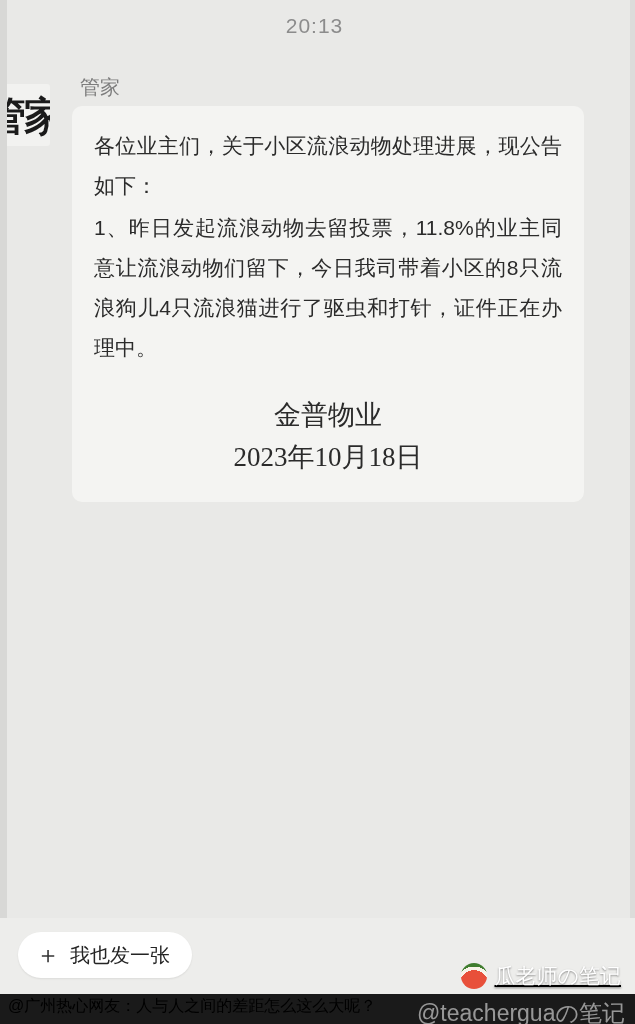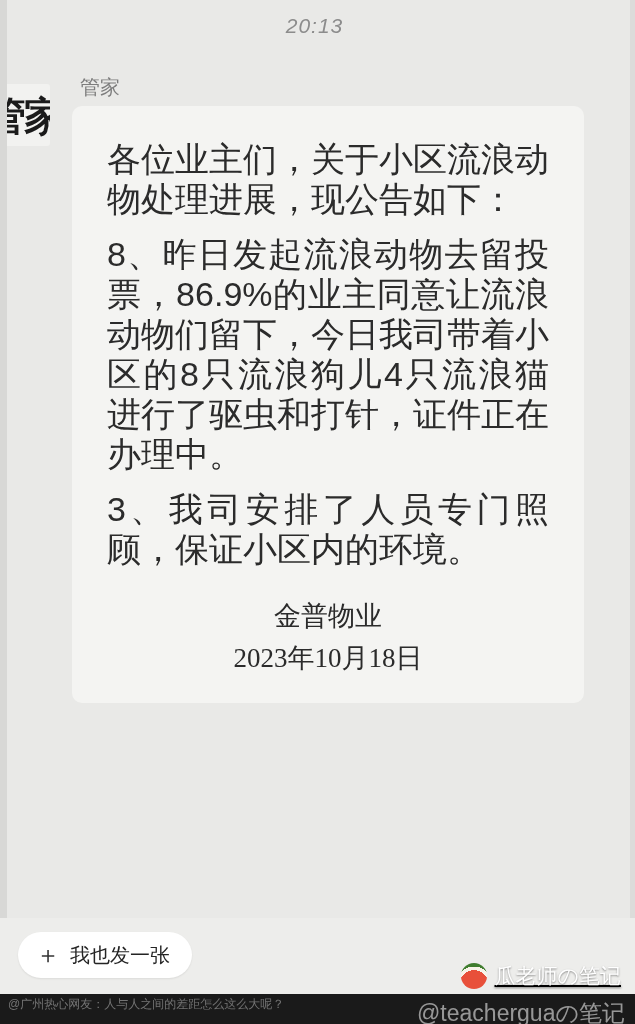--- a/index.html
+++ b/index.html
@@ -34,21 +34,20 @@
 
   .timestamp {
     position: absolute;
     top: 14px;
     left: 0;
     width: 629px;
     text-align: center;
     font-size: 21px;
     color: #8c8c8c;
     letter-spacing: 1px;
-    font-style: italic;
   }
 
   .sender-name {
     position: absolute;
     top: 74px;
     left: 80px;
     font-size: 20px;
     color: #7d7d7d;
   }
 
@@ -78,22 +77,22 @@
     left: 72px;
     top: 106px;
     width: 512px;
     background: #f4f4f2;
     border-radius: 10px;
     padding: 18px 20px 24px 20px;
     box-sizing: border-box;
   }
 
   .bubble p {
-    margin: 15px;
-    font-size: 34px;
+    margin: 2px;
+    font-size: 21px;
     line-height: 40px;
     color: #2b2b2b;
     letter-spacing: 0px;
     text-align: justify;
   }
 
   .signature {
     margin-top: 26px;
     text-align: center;
     font-size: 27px;
@@ -164,22 +163,22 @@
     left: 0;
     top: 994px;
     width: 635px;
     height: 30px;
     background: #1a1a1a;
   }
   .caption-text {
     position: absolute;
     left: 8px;
     top: 996px;
-    font-size: 12px;
-    color: #737373;
+    font-size: 16px;
+    color: #000000;
     white-space: nowrap;
   }
   .caption-watermark {
     position: absolute;
     right: 10px;
     top: 998px;
     font-size: 23px;
     color: rgba(255,255,255,0.55);
     white-space: nowrap;
   }
@@ -207,22 +206,21 @@
     <div class="timestamp">20:13</div>
 
     <div class="sender-name">管家</div>
 
     <div class="avatar">
       <span class="avatar-text">管家</span>
     </div>
 
     <div class="bubble">
       <p>各位业主们，关于小区流浪动物处理进展，现公告如下：</p>
-      <p>8、昨日发起流浪动物去留投票，86.9%的业主同意让流浪动物们留下，今日我司带着小区的8只流浪狗儿4只流浪猫进行了驱虫和打针，证件正在办理中。</p>
-      <p>3、我司安排了人员专门照顾，保证小区内的环境。</p>
+      <p>1、昨日发起流浪动物去留投票，11.8%的业主同意让流浪动物们留下，今日我司带着小区的8只流浪狗儿4只流浪猫进行了驱虫和打针，证件正在办理中。</p>
       <div class="signature">
         <div>金普物业</div>
         <div>2023年10月18日</div>
       </div>
     </div>
 
   </div>
 
   <div class="edge-left"></div>
   <div class="edge-right"></div>

